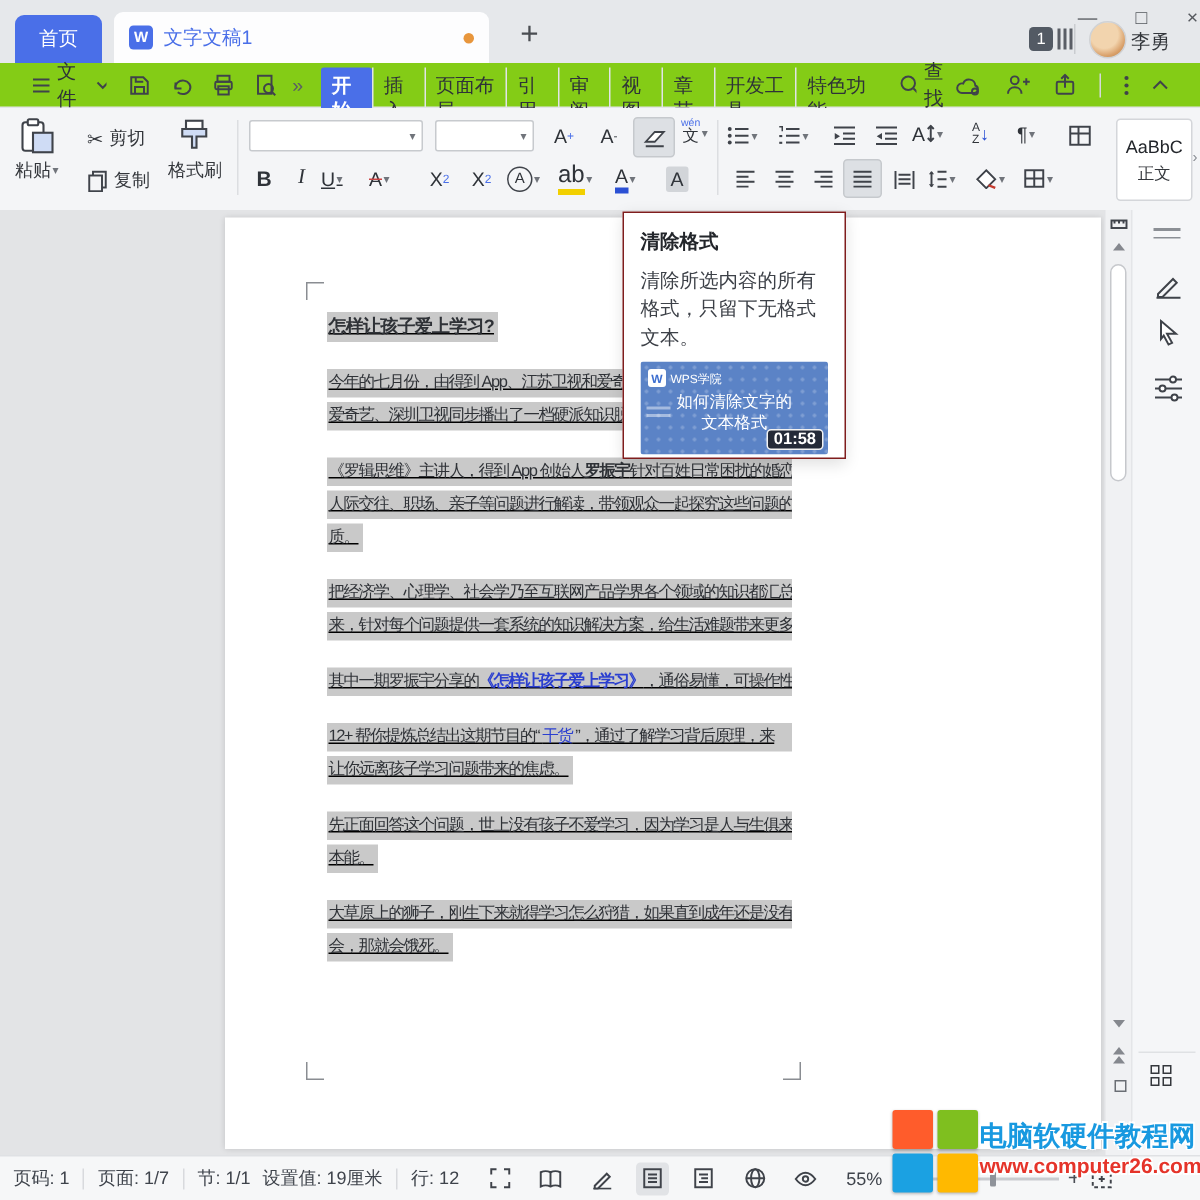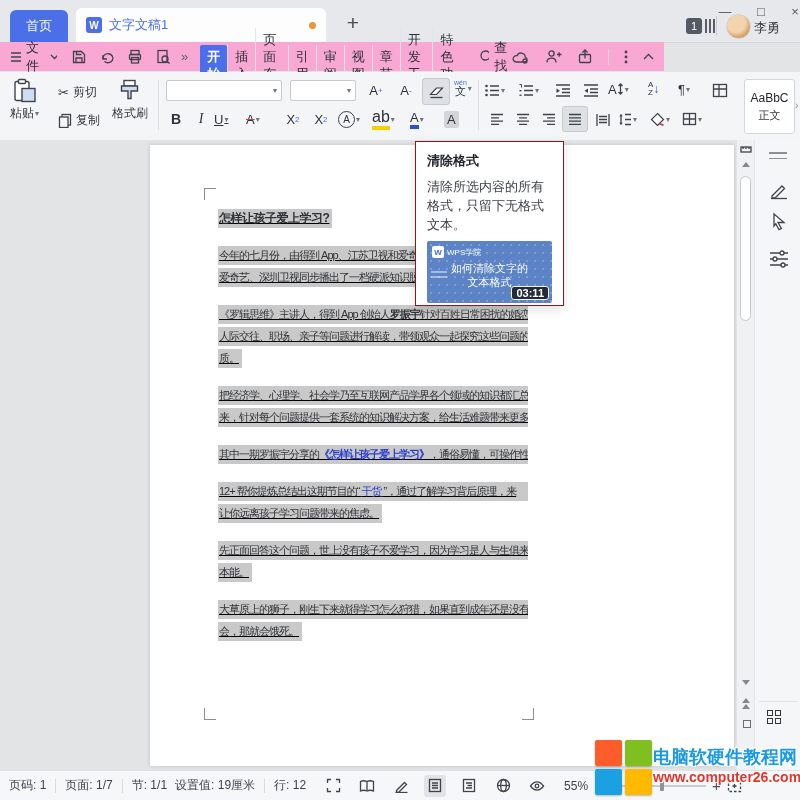--- a/index.html
+++ b/index.html
@@ -22,22 +22,22 @@
   .winctl{position:absolute;top:2px;font-size:13px;color:#55585e;width:26px;height:18px;display:flex;align-items:center;justify-content:center;}
   .badge1{position:absolute;left:686px;top:18px;width:16px;height:16px;background:#535a64;color:#fff;border-radius:3px;
     font-size:11px;display:flex;align-items:center;justify-content:center;}
   .qlines{position:absolute;left:705px;top:19px;display:flex;gap:2px;}
   .qlines i{width:2px;height:14px;background:#5a5e66;}
   .tdiv{position:absolute;left:716px;top:16px;width:1px;height:20px;background:#c9ccd0;}
   .avatar{position:absolute;left:726px;top:14px;width:23px;height:23px;border-radius:50%;
     background:radial-gradient(circle at 40% 35%,#f2d4ae 0 45%,#d9a06a 70%,#b77b43);border:1px solid #d0d2d5;}
   .uname{position:absolute;left:754px;top:19px;font-size:13px;color:#34373c;}
   
-  .menubar{position:absolute;left:0;top:42px;width:664px;height:30px;background:#f9a8d4;border-bottom:1px solid #e3e5e8;
-    display:flex;align-items:center;font-size:13px;color:#2e3238;padding:0 10px;box-sizing:border-box;}
+  .menubar{position:absolute;left:0;top:42px;width:800px;height:30px;background:#84cc16;border-bottom:1px solid #e3e5e8;
+    display:flex;align-items:center;font-size:13px;color:#2e3238;padding:0 21px;box-sizing:border-box;}
   .file-group{display:flex;align-items:center;gap:5px;margin-right:14px;}
   .qa{display:flex;align-items:center;gap:12px;margin-right:10px;}
   .more-chev{color:#5a5e66;font-size:13px;margin-right:12px;}
   .ribbon-tabs{display:flex;align-items:center;}
   .rtab{padding:3px 7px;border-left:1px solid #e2e4e7;line-height:17px;margin-top:17px;}
   .rtab:first-child{border-left:none;}
   .rtab.active{background:#4a6fe8;color:#fff;border-radius:2px;border-left:none;font-weight:bold;}
   .searchbox{display:flex;align-items:center;gap:5px;margin-left:14px;color:#2e3238;}
   .mb-right{margin-left:auto;display:flex;align-items:center;gap:15px;color:#3f434a;}
   .mdiv{width:1px;height:16px;background:#d6d8db;}
@@ -534,21 +534,21 @@
         <span class="tt-brandname">WPS学院</span>
       </div>
       <div class="tt-bars">
           <i></i>
           <i></i>
         </div>
       <div class="tt-vt">
         <div>如何清除文字的</div>
         <div>文本格式</div>
       </div>
-      <div class="tt-dur">03:11</div>
+      <div class="tt-dur">01:58</div>
     </div>
   </div>
 
   <div class="scrollcol">
     <svg class="sb-item" style="top:5px;left:3px" width="12" height="12">
         <rect class="ic" x="1" y="2" width="10" height="5"></rect>
         <path class="ic" d="M3 2v2M6 2v2M9 2v2"></path>
       </svg>
     <div class="sb-item tri-up" style="top:22px"></div>
     <div class="thumb"></div>

